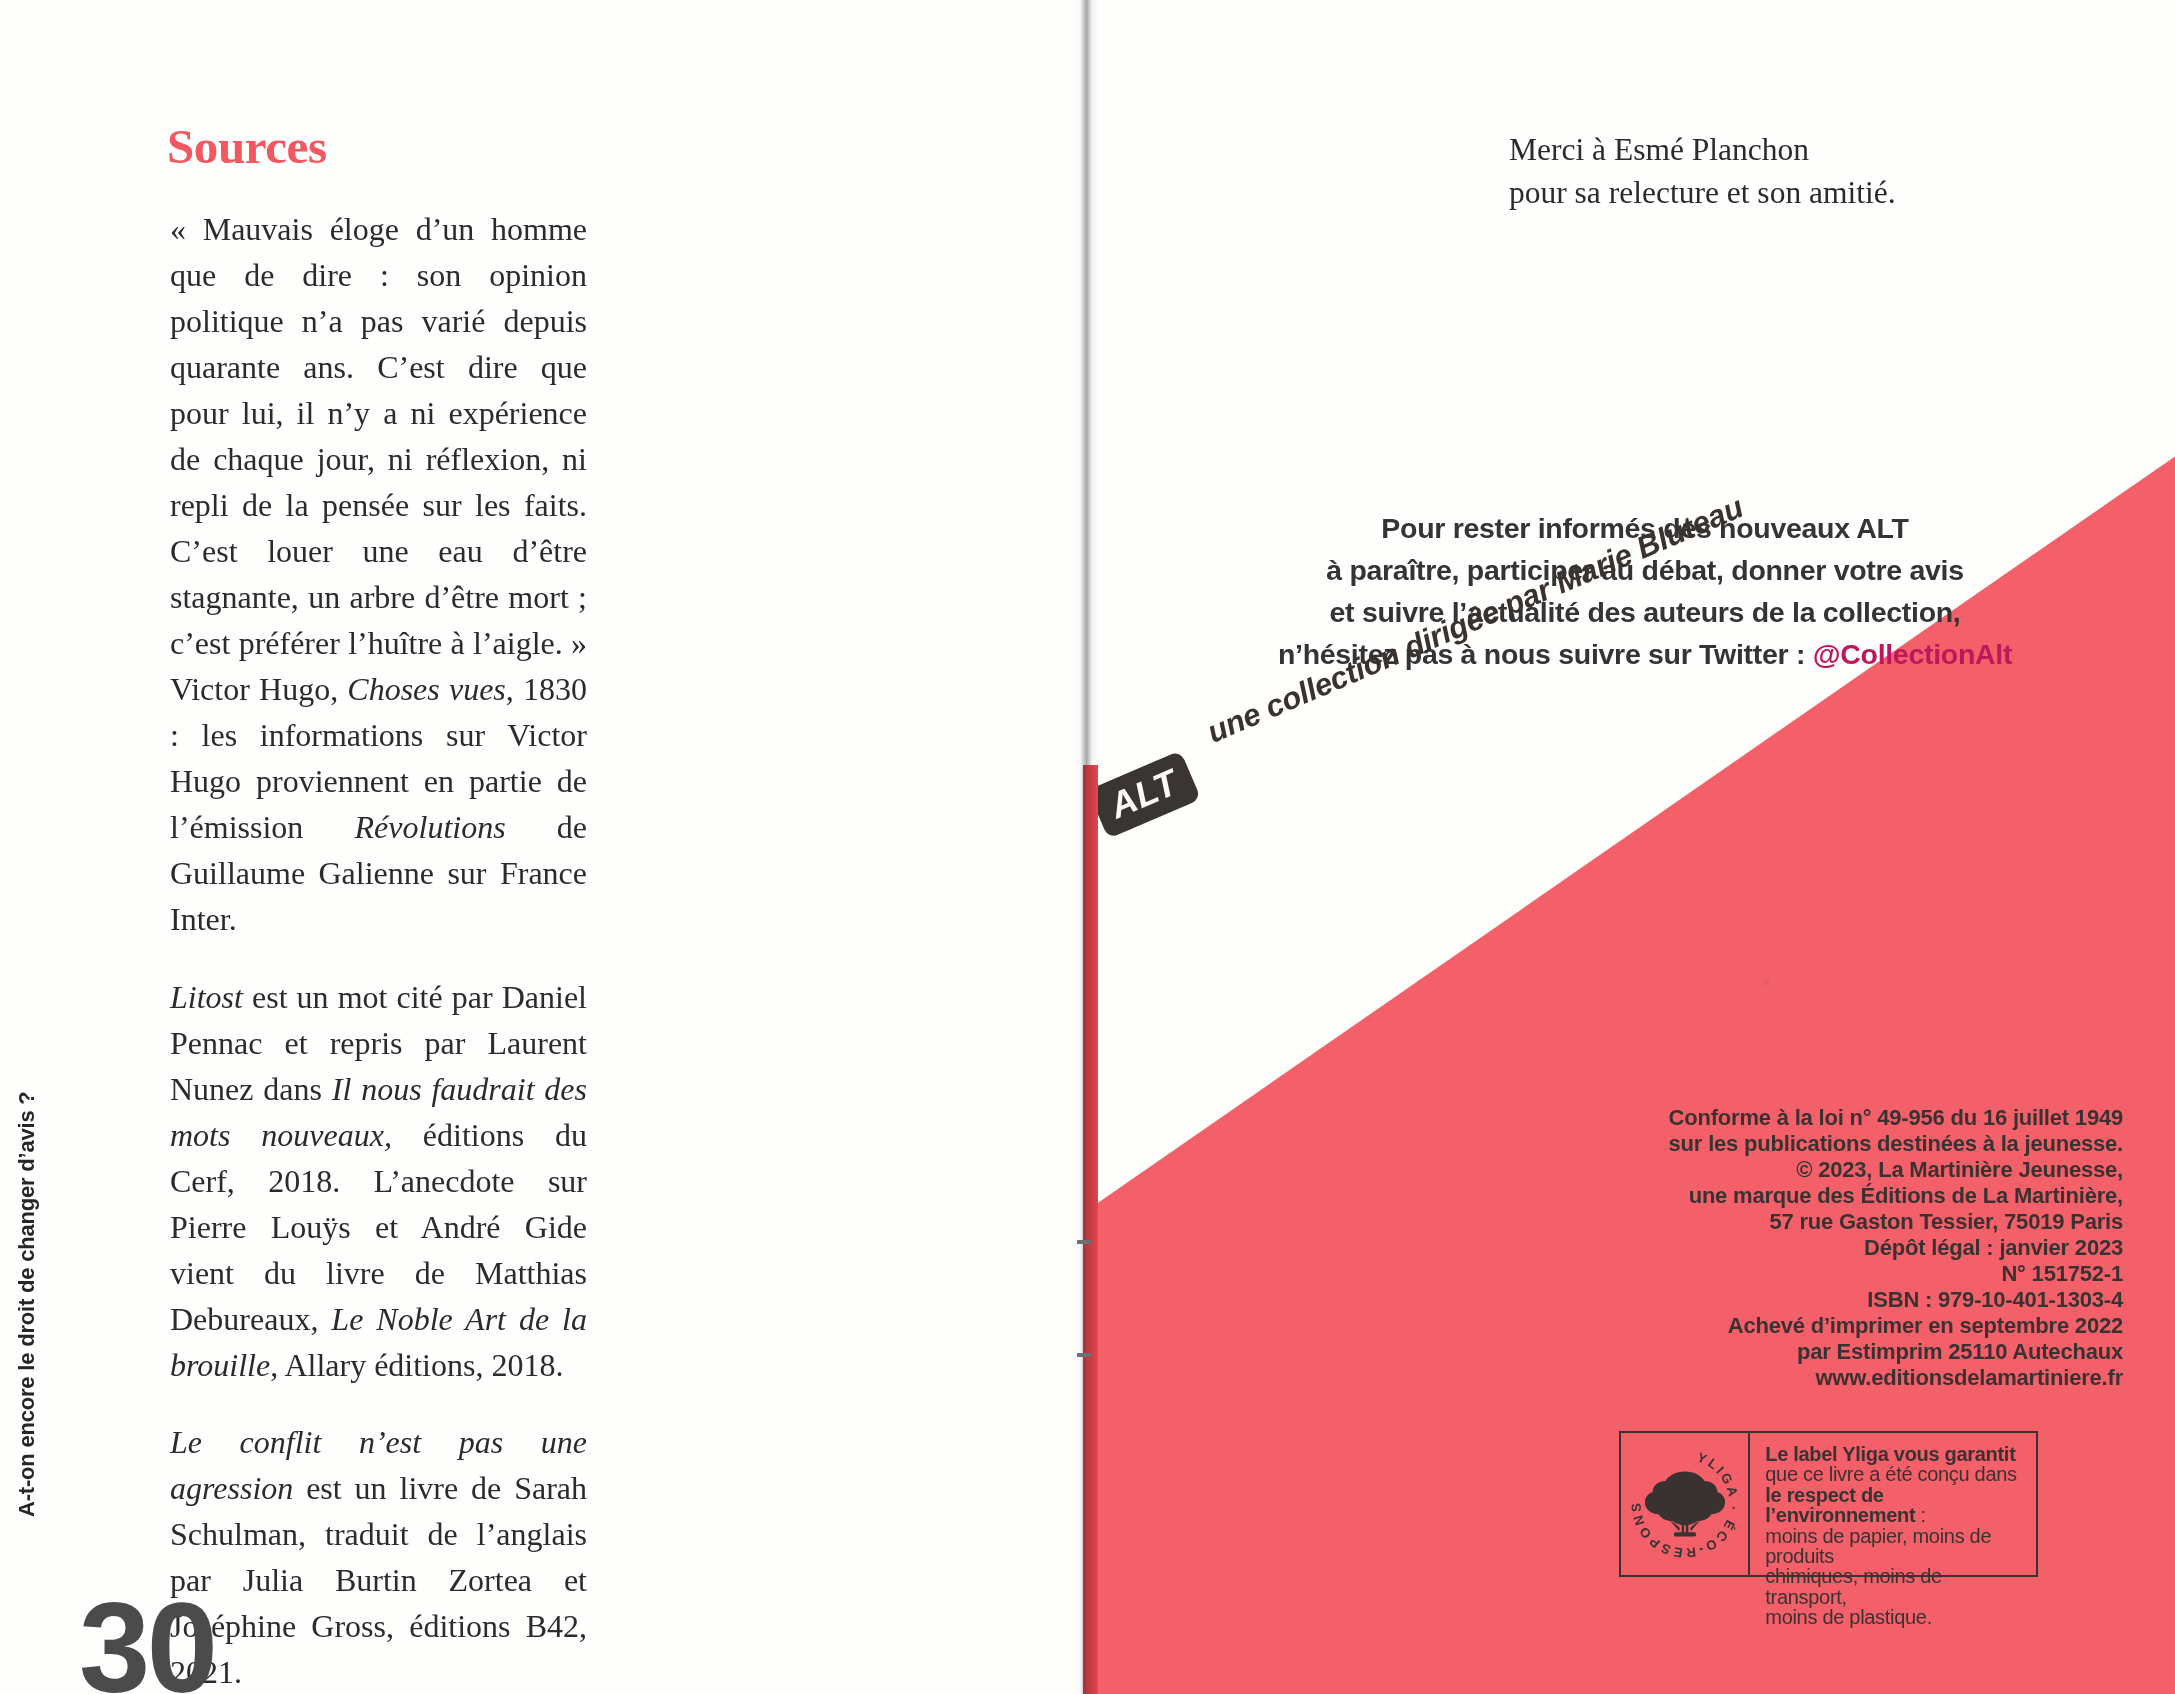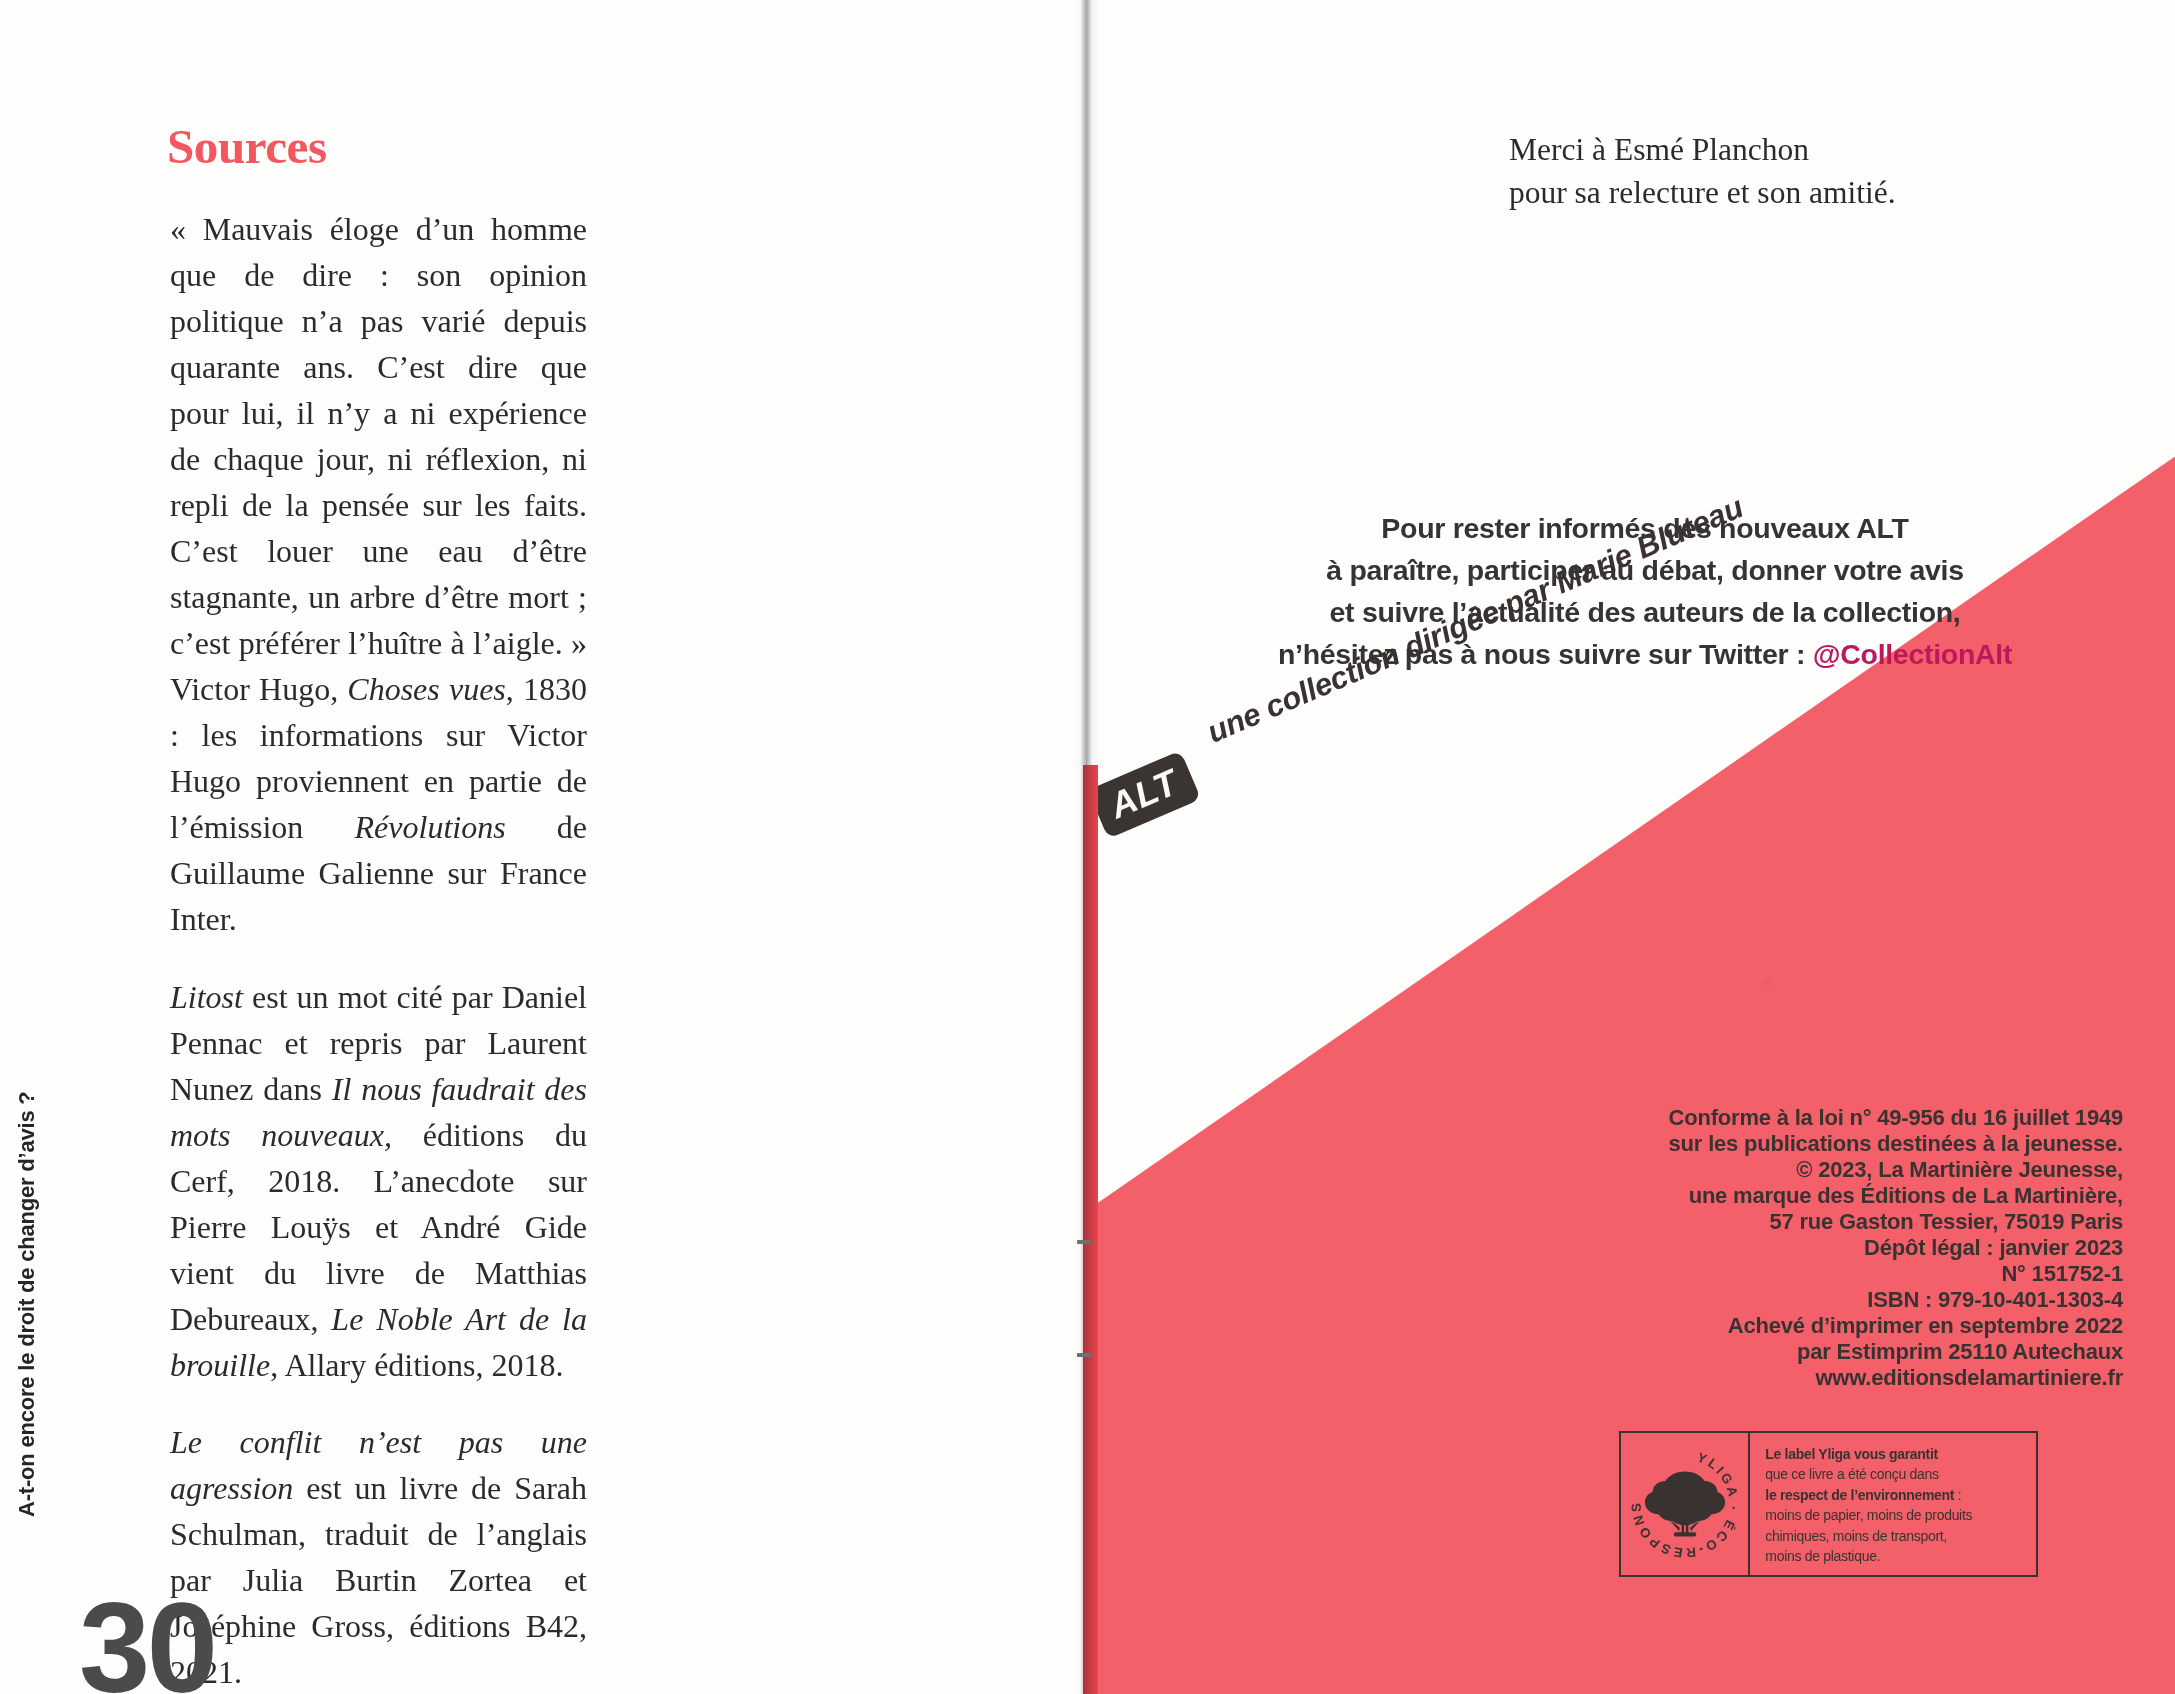--- a/index.html
+++ b/index.html
@@ -224,21 +224,21 @@
     width: 129px;
     border-right: 2.6px solid #3a3231;
     box-sizing: border-box;
     flex: 0 0 129px;
   }
   .yliga-stamp svg { position: absolute; left: 50%; top: 50%; transform: translate(-50%,-50%); }
   .yliga-text {
     flex: 1;
     padding: 11px 8.5px 0 15.3px;
     font-family: "Liberation Sans", sans-serif;
-    font-size: 14px;
+    font-size: 20px;
     line-height: 20.4px;
     letter-spacing: -0.3px;
     color: #3a3231;
     box-sizing: border-box;
   }
   .yliga-text b { font-weight: bold; }
 </style>
 </head>
 <body>
 

